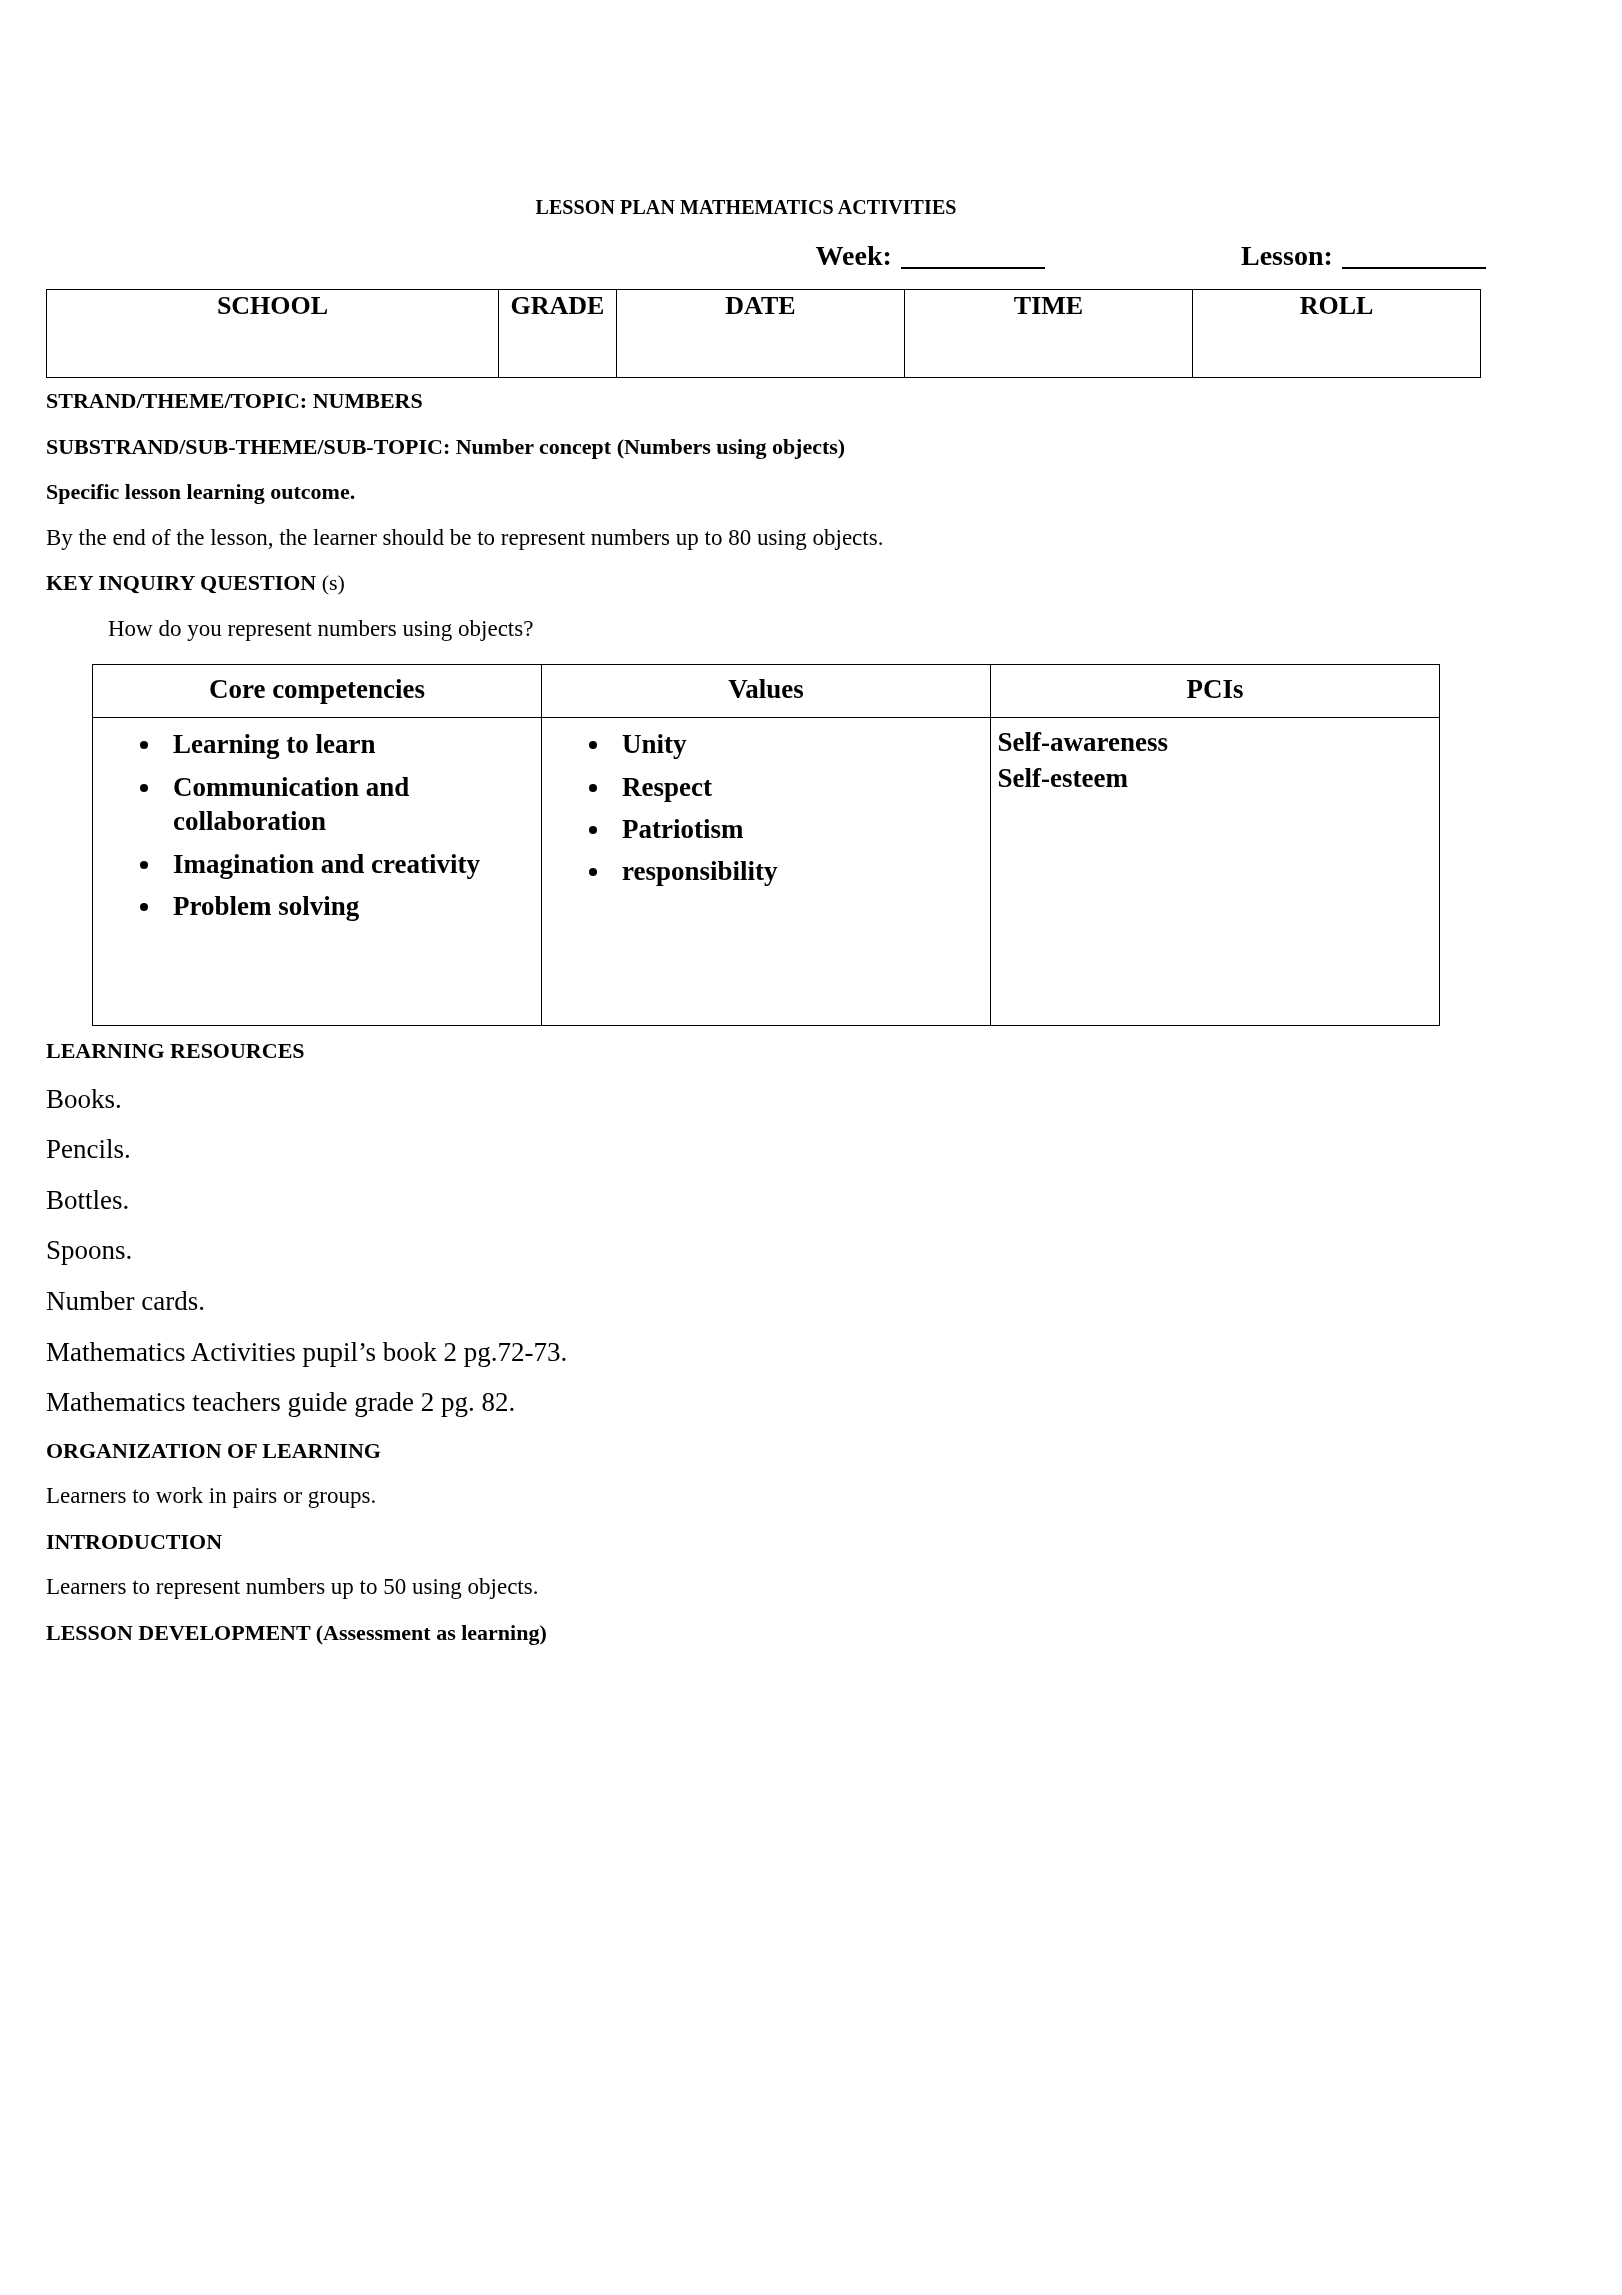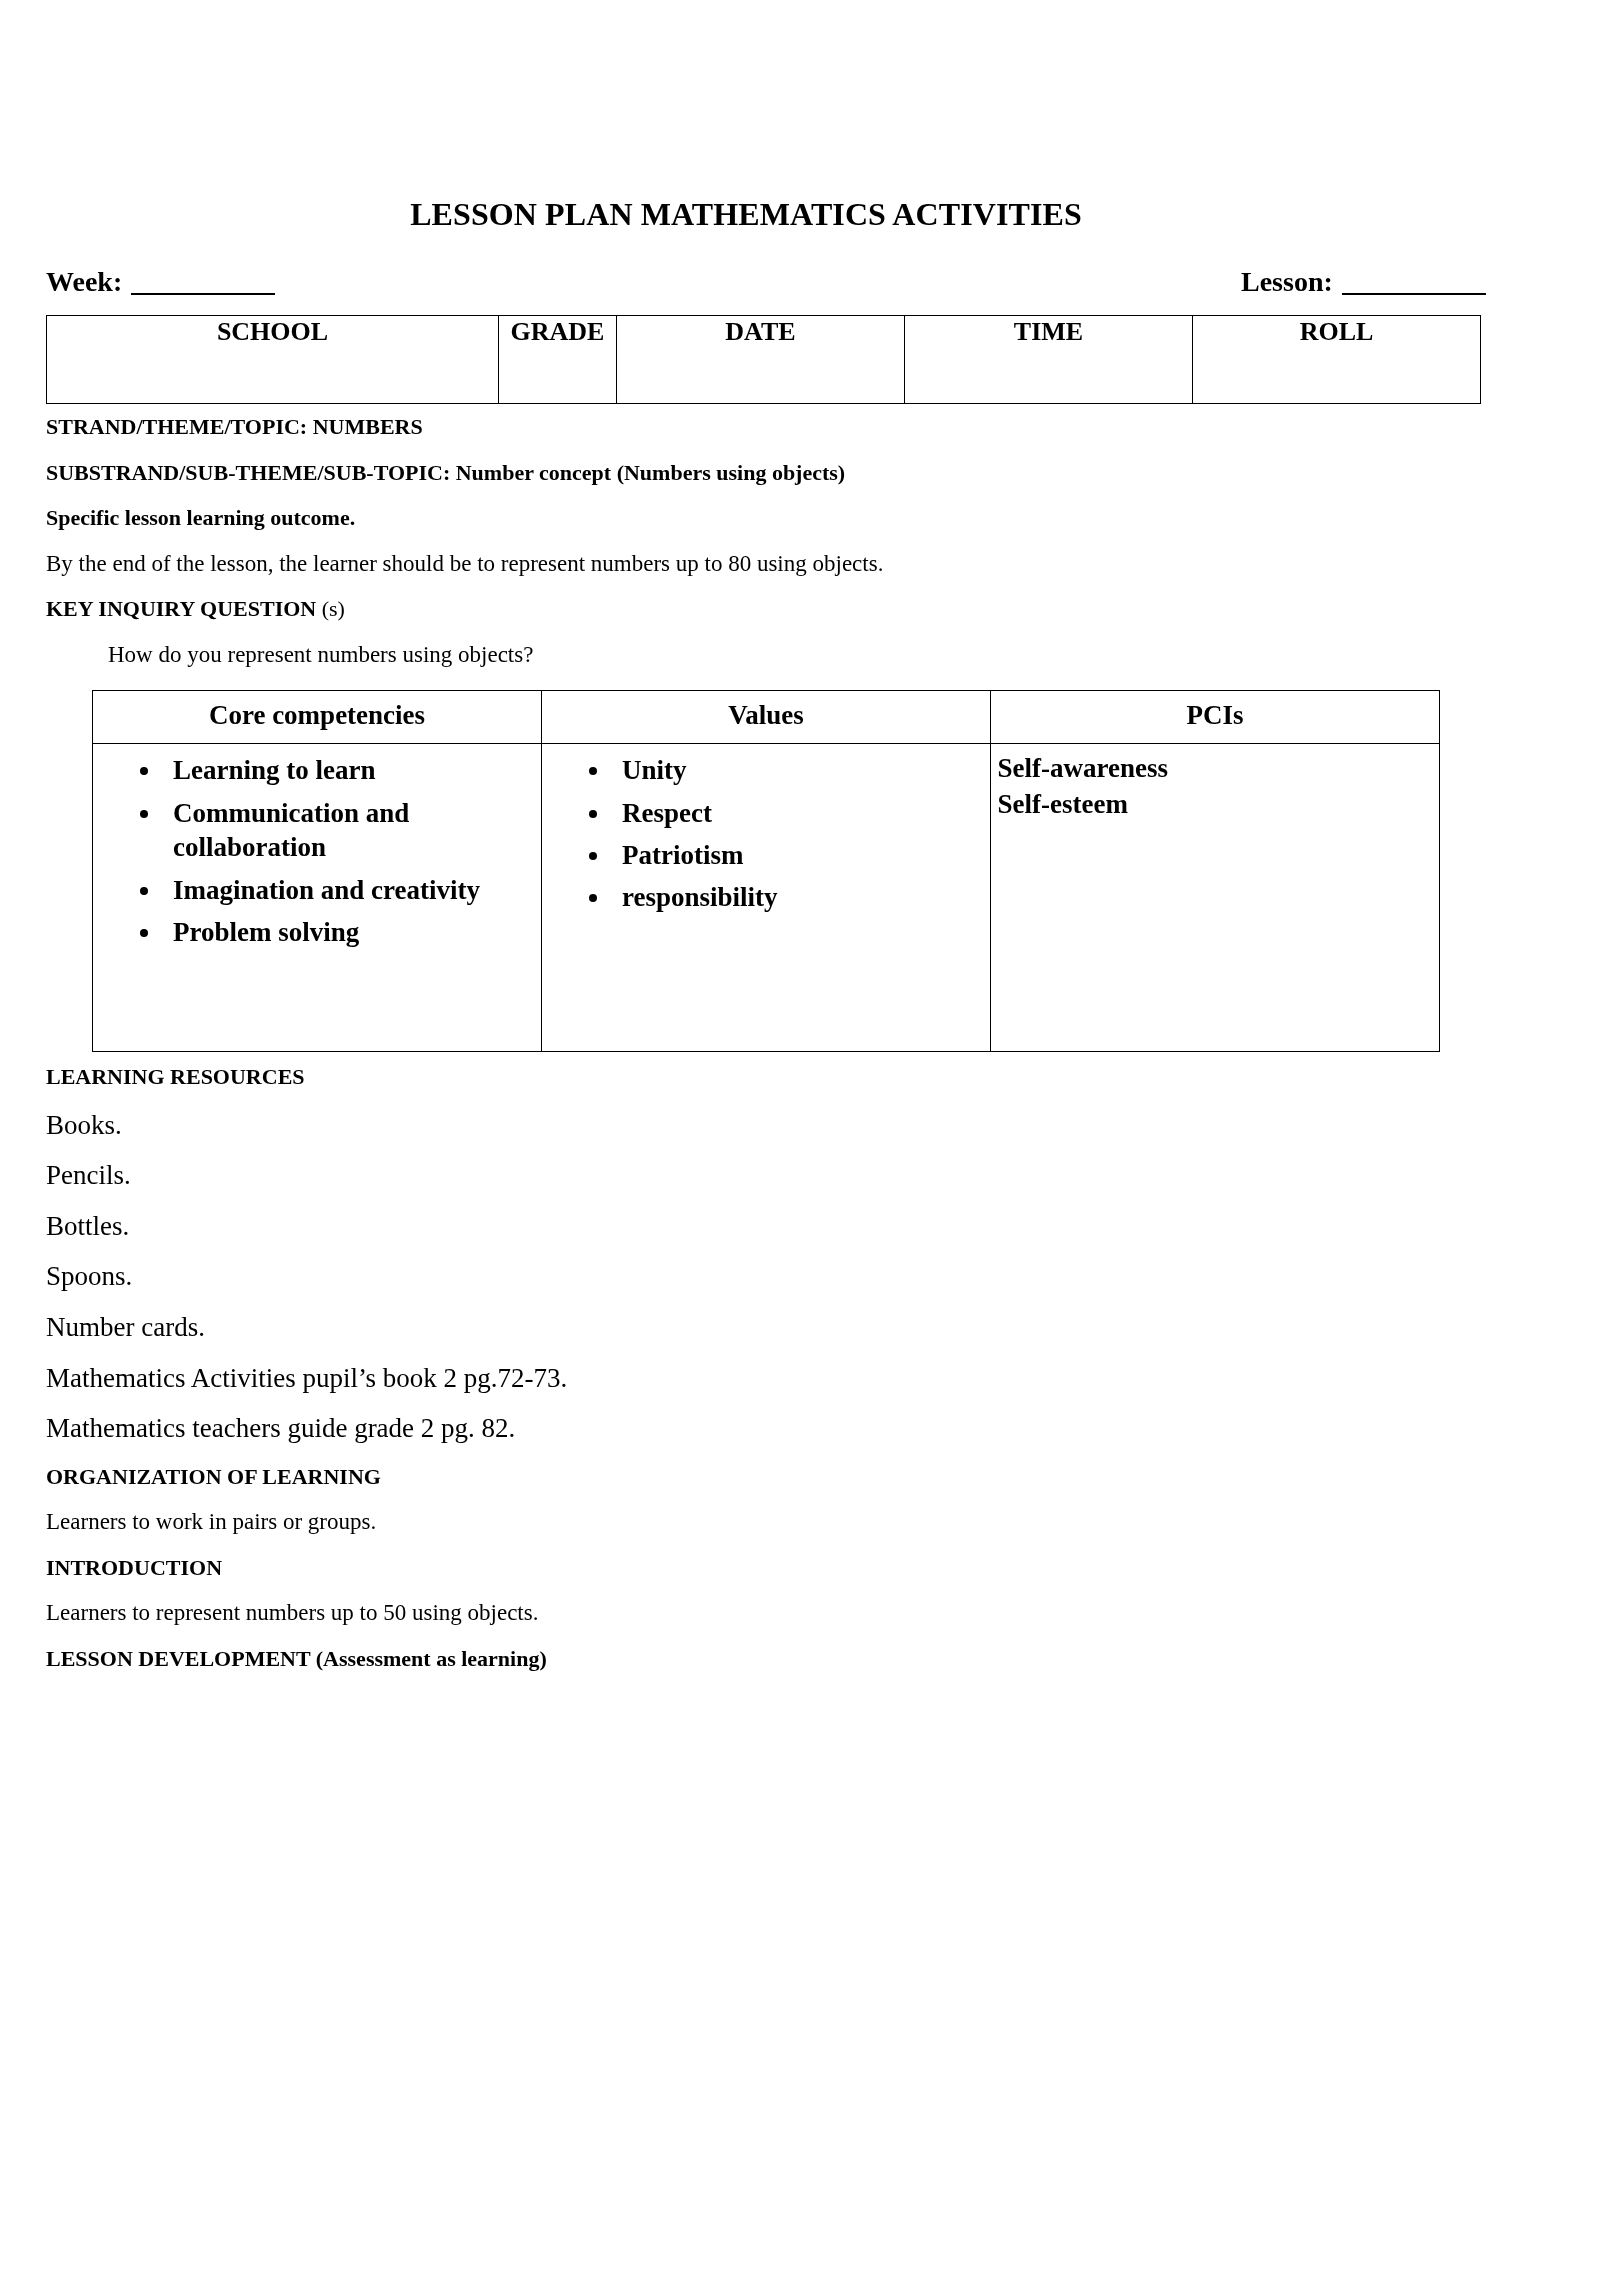--- a/index.html
+++ b/index.html
@@ -17,32 +17,32 @@
   .page {
     position: relative;
     width: 1623px;
     height: 2295px;
     box-sizing: border-box;
     padding: 196px 98px 0 46px;
   }
   .doc-title {
     text-align: center;
     font-weight: bold;
-    font-size: 32px;
+    font-size: 20px;
     letter-spacing: 0.1px;
     margin: 0 0 10px 0;
     padding-right: 79px;
   }
   .weekline {
     display: flex;
-    justify-content: space-between;
+    justify-content: flex-end;
     gap: 196px;
     font-weight: bold;
     font-size: 28px;
-    margin: 33px 0 17px 0;
+    margin: 21px 0 17px 0;
     padding-right: 39px;
   }
   .weekline .blank {
     text-decoration: none;
     border-bottom: 2px solid #000;
     display: inline-block;
     width: 144px;
     margin-left: 9.2px;
     vertical-align: -3.9px;
   }

